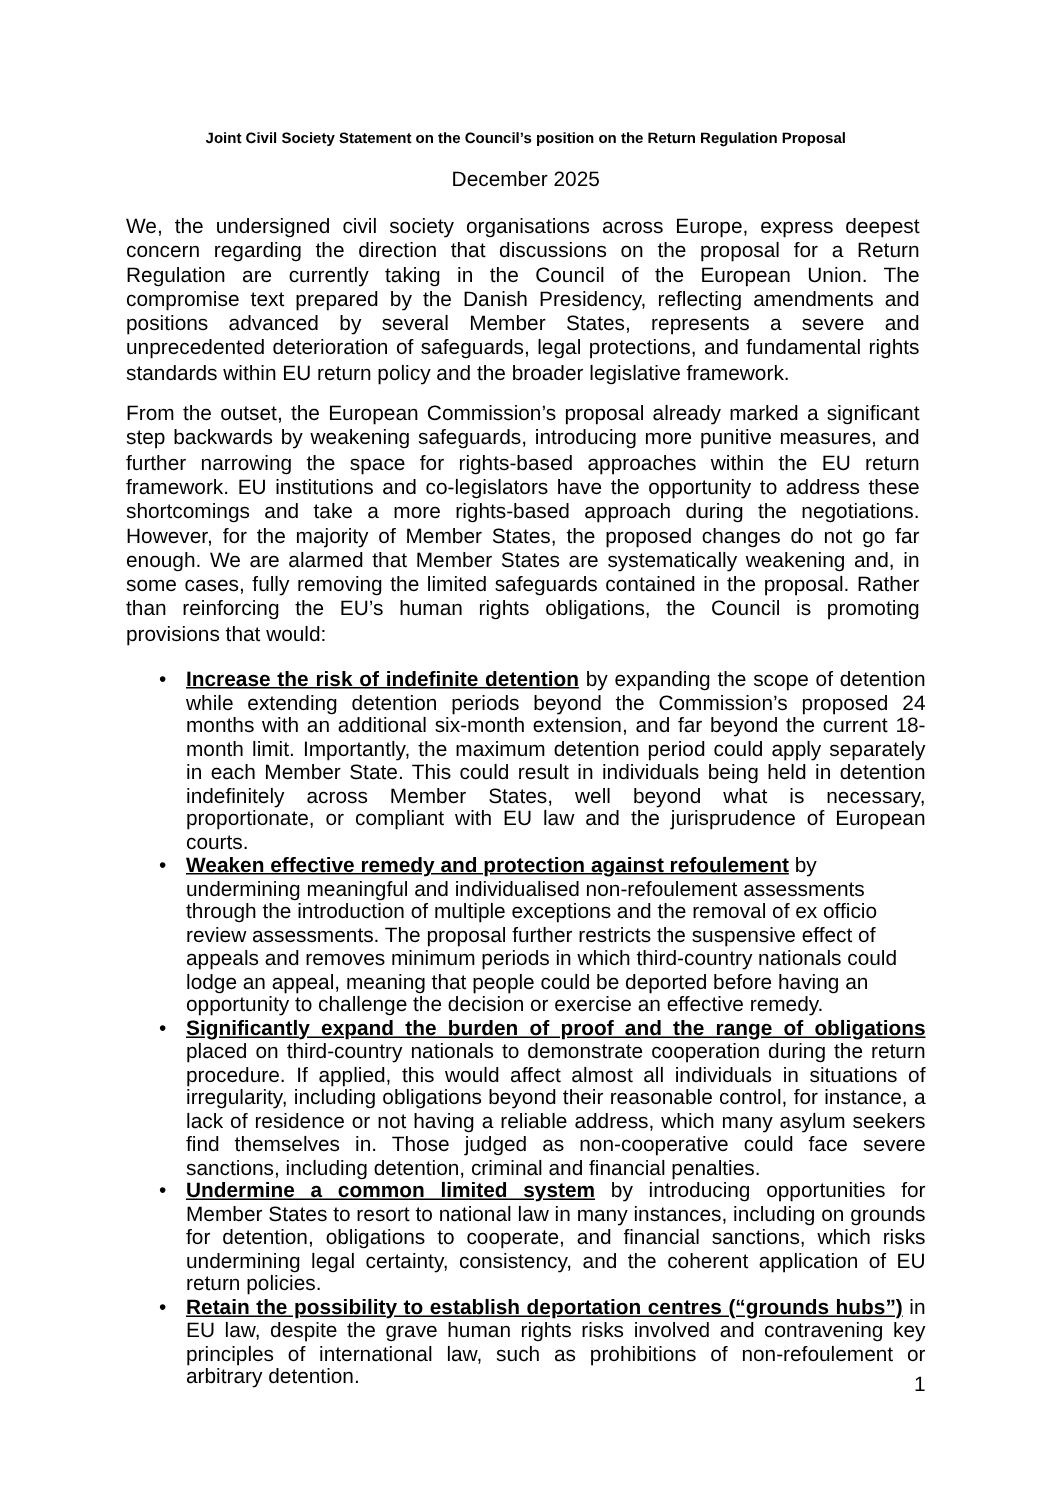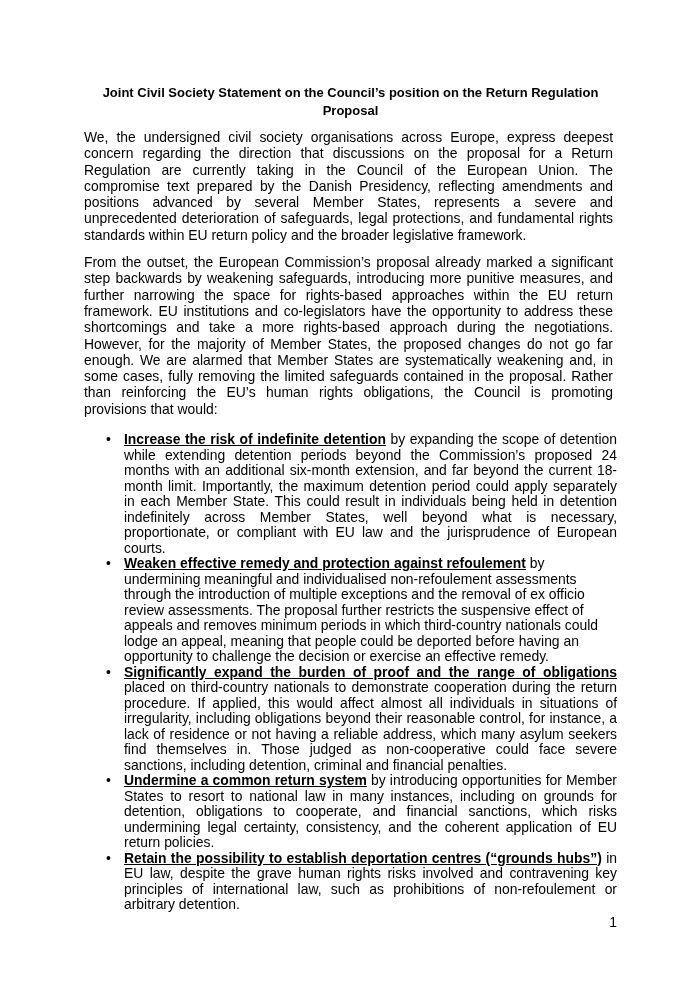--- a/index.html
+++ b/index.html
@@ -16,21 +16,21 @@
     font-family: "Liberation Sans", "DejaVu Sans", sans-serif;
     overflow: hidden;
   }
   .content {
     position: absolute;
     left: 84px;
     top: 84px;
     width: 533px;
   }
   .doc-title {
-    font-size: 13px;
+    font-size: 10px;
     line-height: 18px;
     font-weight: bold;
     text-align: center;
     margin: 0 0 9px 0;
   }
   .doc-date {
     font-size: 13.9px;
     line-height: 16px;
     text-align: center;
     margin: 0 0 15px 0;
@@ -77,41 +77,42 @@
   }
 </style>
 </head>
 <body>
 
 <div class="page">
   <div class="content">
 
     <h1 class="doc-title">Joint Civil Society Statement on the Council’s position on the Return Regulation Proposal</h1>
 
+    <p class="doc-date">December 2025</p>
 
     <p class="para">We, the undersigned civil society organisations across Europe, express deepest concern regarding the direction that discussions on the proposal for a Return Regulation are currently taking in the Council of the European Union. The compromise text prepared by the Danish Presidency, reflecting amendments and positions advanced by several Member States, represents a severe and unprecedented deterioration of safeguards, legal protections, and fundamental rights standards within EU return policy and the broader legislative framework.</p>
 
     <p class="para">From the outset, the European Commission’s proposal already marked a significant step backwards by weakening safeguards, introducing more punitive measures, and further narrowing the space for rights-based approaches within the EU return framework. EU institutions and co-legislators have the opportunity to address these shortcomings and take a more rights-based approach during the negotiations. However, for the majority of Member States, the proposed changes do not go far enough. We are alarmed that Member States are systematically weakening and, in some cases, fully removing the limited safeguards contained in the proposal. Rather than reinforcing the EU’s human rights obligations, the Council is promoting provisions that would:</p>
 
     <ul class="bullets">
       <li>
         <span class="marker">•</span>
         <span class="bold-lead">Increase the risk of indefinite detention</span><span> by expanding the scope of detention while extending detention periods beyond the Commission’s proposed 24 months with an additional six-month extension, and far beyond the current 18-month limit. Importantly, the maximum detention period could apply separately in each Member State. This could result in individuals being held in detention indefinitely across Member States, well beyond what is necessary, proportionate, or compliant with EU law and the jurisprudence of European courts.</span>
       </li>
       <li class="no-justify">
         <span class="marker">•</span>
         <span class="bold-lead">Weaken effective remedy and protection against refoulement</span><span> by undermining meaningful and individualised non-refoulement assessments through the introduction of multiple exceptions and the removal of ex officio review assessments. The proposal further restricts the suspensive effect of appeals and removes minimum periods in which third-country nationals could lodge an appeal, meaning that people could be deported before having an opportunity to challenge the decision or exercise an effective remedy.</span>
       </li>
       <li>
         <span class="marker">•</span>
         <span class="bold-lead">Significantly expand the burden of proof and the range of obligations</span><span> placed on third-country nationals to demonstrate cooperation during the return procedure. If applied, this would affect almost all individuals in situations of irregularity, including obligations beyond their reasonable control, for instance, a lack of residence or not having a reliable address, which many asylum seekers find themselves in. Those judged as non-cooperative could face severe sanctions, including detention, criminal and financial penalties.</span>
       </li>
       <li>
         <span class="marker">•</span>
-        <span class="bold-lead">Undermine a common return system</span><span> by introducing opportunities for Member States to resort to national law in many instances, including on grounds for detention, obligations to cooperate, and financial sanctions, which risks undermining legal certainty, consistency, and the coherent application of EU return policies.</span>
+        <span class="bold-lead">Undermine a common limited system</span><span> by introducing opportunities for Member States to resort to national law in many instances, including on grounds for detention, obligations to cooperate, and financial sanctions, which risks undermining legal certainty, consistency, and the coherent application of EU return policies.</span>
       </li>
       <li>
         <span class="marker">•</span>
         <span class="bold-lead">Retain the possibility to establish deportation centres (“grounds hubs”)</span><span> in EU law, despite the grave human rights risks involved and contravening key principles of international law, such as prohibitions of non-refoulement or arbitrary detention.</span>
       </li>
     </ul>
 
   </div>
 
   <div class="footer">1</div>

